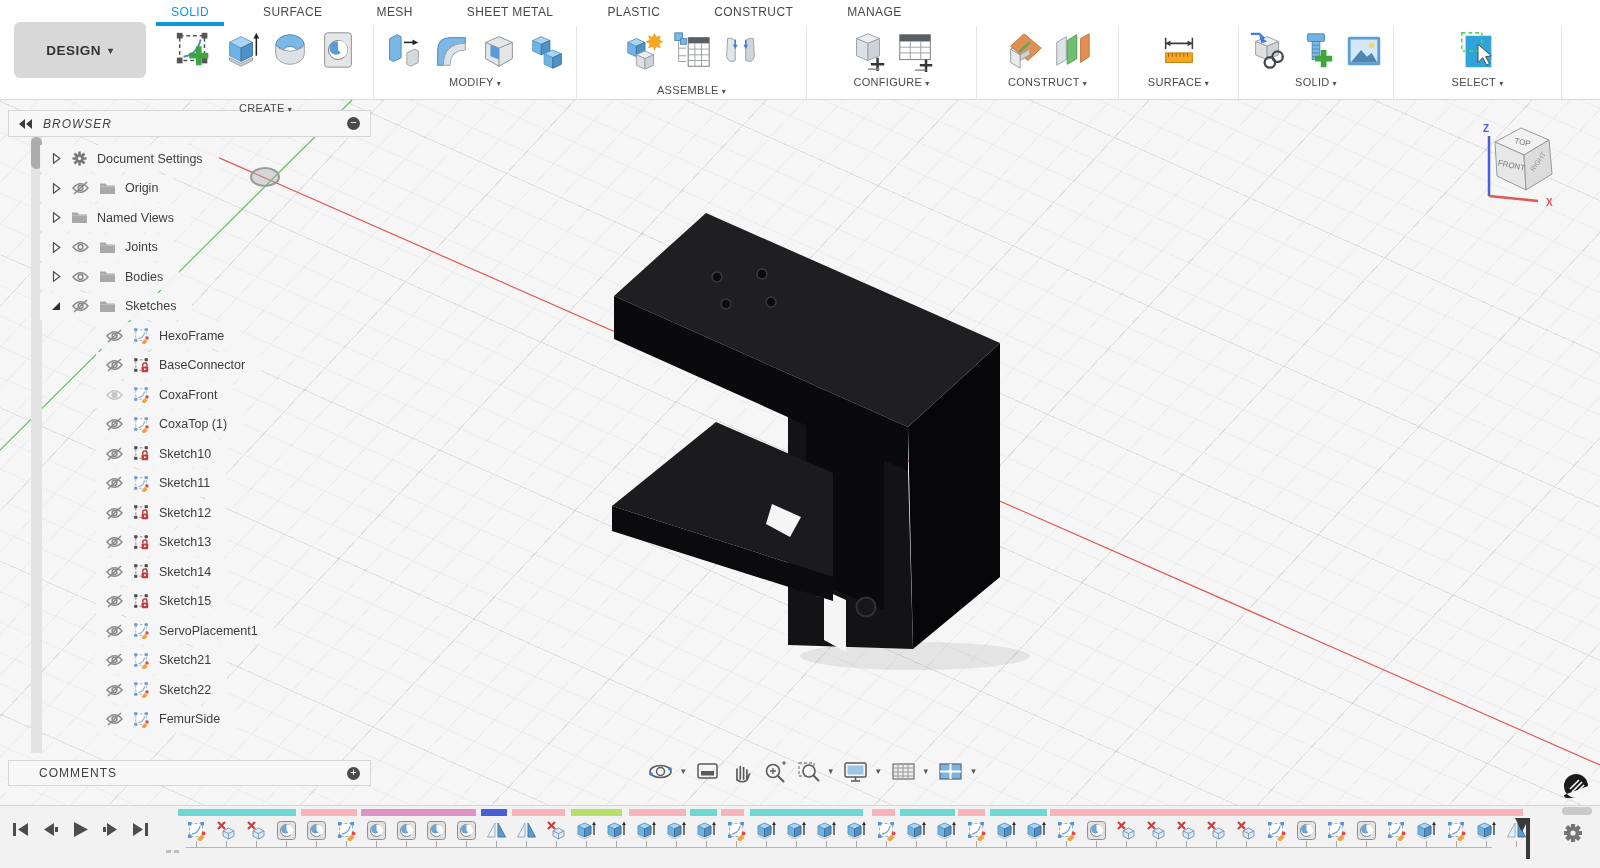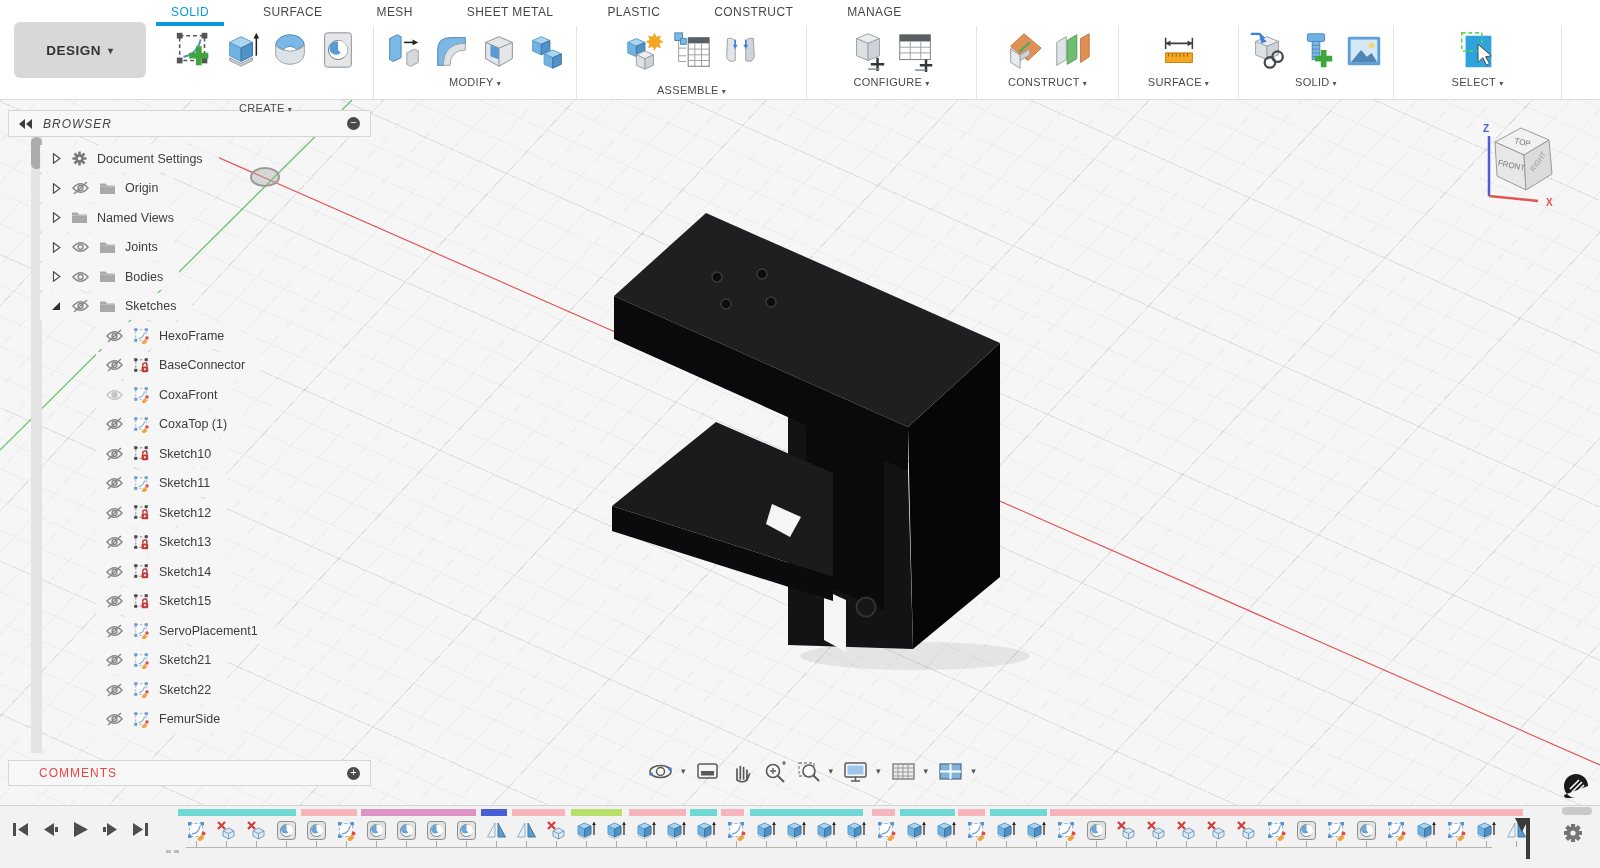--- a/index.html
+++ b/index.html
@@ -47,21 +47,21 @@
   .b-row { height:29.5px; display:flex; align-items:center; }
   .b-row.top { margin-left:32px; }
   .b-row.sk  { margin-left:88px; }
   .b-pill { display:flex; align-items:center; background:rgba(246,246,246,.95); height:27px; padding:0 16px 0 7px; cursor:default; }
   .b-arrow { width:18px; display:flex; justify-content:center; margin-right:4px; cursor:pointer; }
   .b-eye { width:22px; display:flex; justify-content:center; margin-right:6px; cursor:pointer; }
   .b-icon { width:20px; display:flex; justify-content:center; margin-right:8px; }
   .b-label { font-size:12.5px; color:#3d3d3d; white-space:nowrap; }
 
   .comments-bar { position:absolute; left:8px; top:660px; width:363px; height:26px; background:#f7f7f7; border:1px solid #d6d6d6; display:flex; align-items:center; padding:0 10px; z-index:10; }
-  .comments-bar .title { font-size:12px; color:#ef4444; letter-spacing:1px; margin-left:20px; flex:1; }
+  .comments-bar .title { font-size:12px; color:#404040; letter-spacing:1px; margin-left:20px; flex:1; }
 
   
   .navbar { position:absolute; left:644px; top:656px; height:30px; display:flex; align-items:center; gap:3px; z-index:10; }
   .nav-btn { display:flex; align-items:center; padding:2px 3px; border-radius:3px; cursor:pointer; }
   .nav-caret { font-size:9px; color:#555; margin:0 3px 0 1px; cursor:pointer; }
 
   .canvas-badge { position:absolute; left:1563px; top:673px; width:26px; height:26px; z-index:10; cursor:pointer; }
 
   
   .timeline { position:absolute; left:0; top:805px; width:1600px; height:63px; background:#f2f2f2; border-top:1px solid #d4d4d4; z-index:30; }

